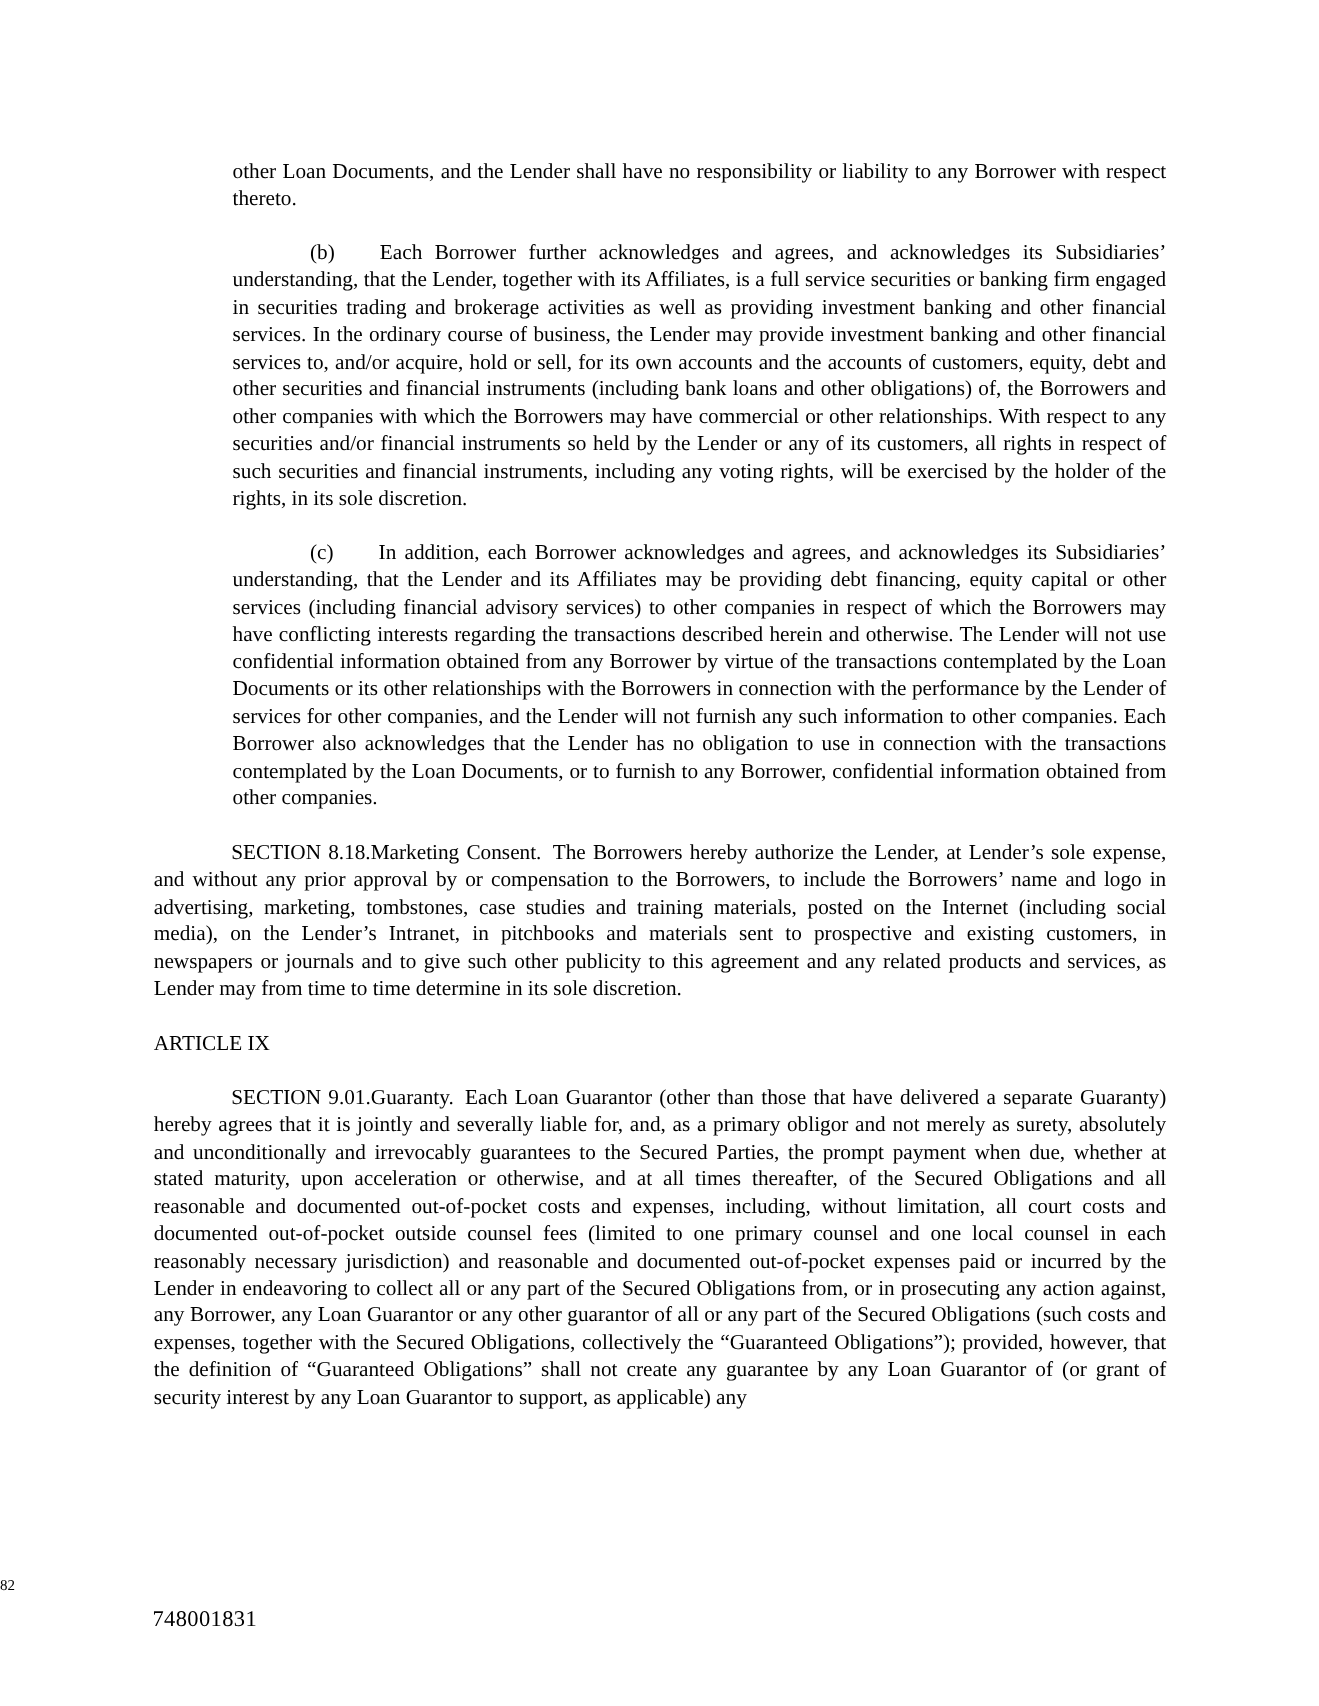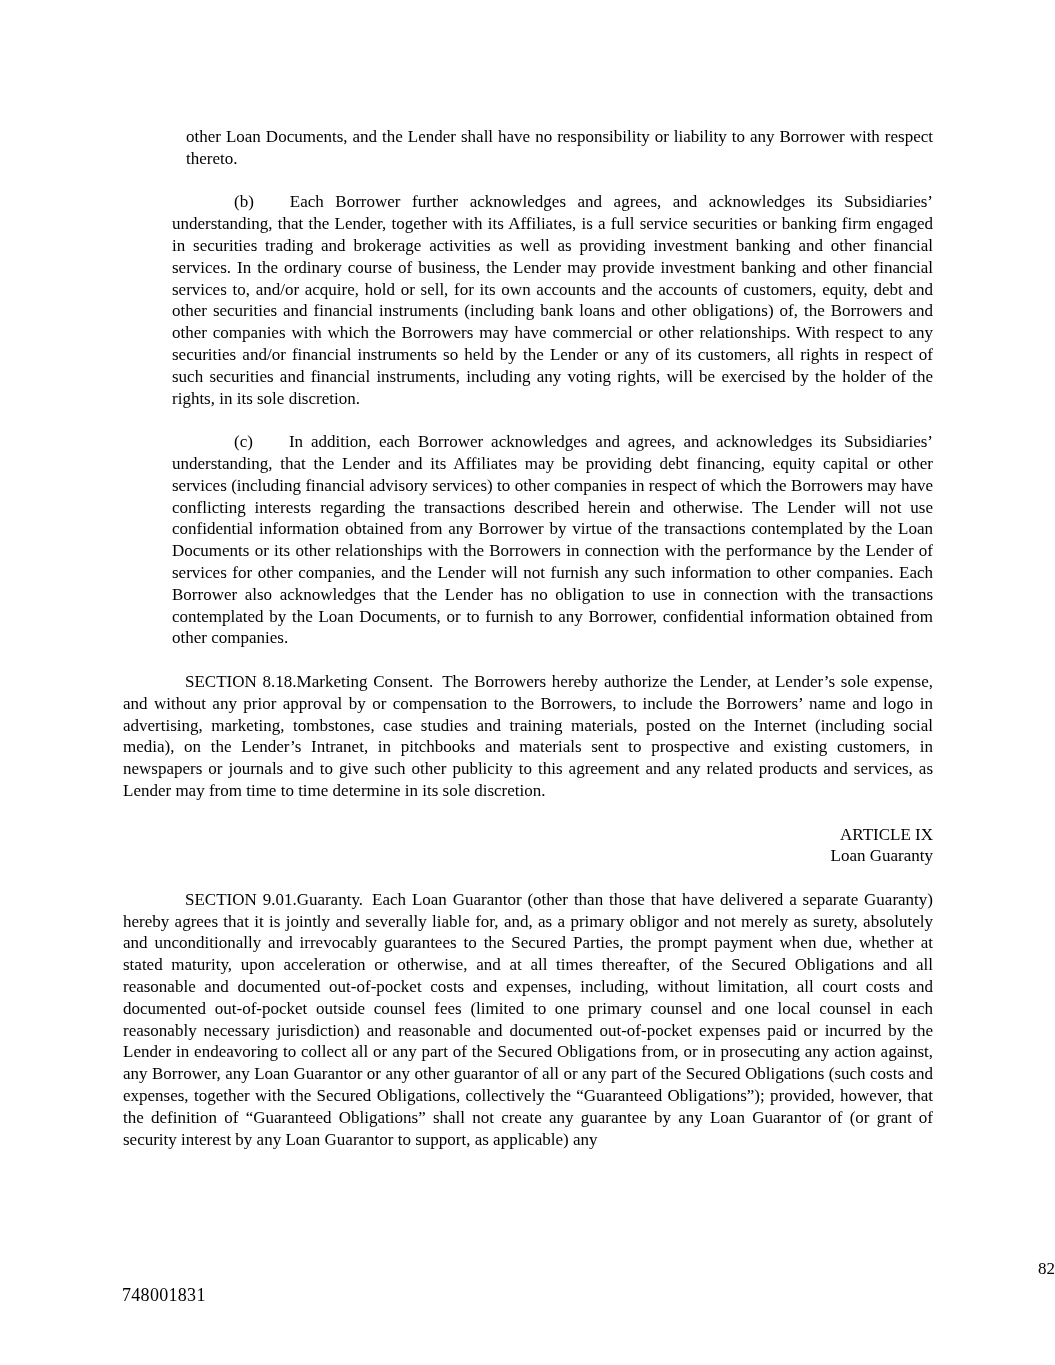--- a/index.html
+++ b/index.html
@@ -29,51 +29,51 @@
     margin: 0;
   }
   .para + .para,
   .article-heading {
     margin-top: 21.8px;
   }
   .para.indented {
     margin-left: 63px;
   }
   .para.sub {
-    margin-left: 49px;
+    margin-left: 63px;
     text-indent: 62px;
   }
   .para.section {
     text-indent: 62px;
   }
   .para.section + .para.section,
   .article-heading + .para.section {
     margin-top: 21.8px;
   }
   .u {
   }
   .tab-gap {
     display: inline-block;
     width: 36px;
   }
   .sentence-gap {
     display: inline-block;
     width: 9px;
   }
   .article-heading {
-    text-align: right;
+    text-align: left;
     text-indent: 0;
   }
   .footer-page-number {
     position: absolute;
     left: 0;
     top: 1258px;
     width: 100%;
-    text-align: right;
-    font-size: 17px;
+    text-align: left;
+    font-size: 12px;
   }
   .footer-doc-number {
     position: absolute;
     left: 122px;
     top: 1285px;
     font-size: 18px;
     letter-spacing: 0.3px;
   }
 </style>
 </head>
@@ -91,21 +91,20 @@
     <p class="para sub">
       <span>(c)</span><span class="tab-gap"></span><span>In addition, each Borrower acknowledges and agrees, and acknowledges its Subsidiaries’ understanding, that the Lender and its Affiliates may be providing debt financing, equity capital or other services (including financial advisory services) to other companies in respect of which the Borrowers may have conflicting interests regarding the transactions described herein and otherwise.  The Lender will not use confidential information obtained from any Borrower by virtue of the transactions contemplated by the Loan Documents or its other relationships with the Borrowers in connection with the performance by the Lender of services for other companies, and the Lender will not furnish any such information to other companies.  Each Borrower also acknowledges that the Lender has no obligation to use in connection with the transactions contemplated by the Loan Documents, or to furnish to any Borrower, confidential information obtained from other companies.</span>
     </p>
 
     <p class="para section">
       <span>SECTION 8.18.</span><span class="u">Marketing Consent</span><span>.</span><span class="sentence-gap"></span><span>The Borrowers hereby authorize the Lender, at Lender’s sole expense, and without any prior approval by or compensation to the Borrowers, to include the Borrowers’ name and logo in advertising, marketing, tombstones, case studies and training materials, posted on the Internet (including social media), on the Lender’s Intranet, in pitchbooks and materials sent to prospective and existing customers, in newspapers or journals and to give such other publicity to this agreement and any related products and services, as Lender may from time to time determine in its sole discretion.</span>
     </p>
 
     <div class="article-heading">
       <div>ARTICLE IX</div>
-      <div><span class="u">Loan Guaranty</span></div>
     </div>
 
     <p class="para section">
       <span>SECTION 9.01.</span><span class="u">Guaranty</span><span>.</span><span class="sentence-gap"></span><span>Each Loan Guarantor (other than those that have delivered a separate Guaranty) hereby agrees that it is jointly and severally liable for, and, as a primary obligor and not merely as surety, absolutely and unconditionally and irrevocably guarantees to the Secured Parties, the prompt payment when due, whether at stated maturity, upon acceleration or otherwise, and at all times thereafter, of the Secured Obligations and all reasonable and documented out-of-pocket costs and expenses, including, without limitation, all court costs and documented out-of-pocket outside counsel fees (limited to one primary counsel and one local counsel in each reasonably necessary jurisdiction) and reasonable and documented out-of-pocket expenses paid or incurred by the Lender in endeavoring to collect all or any part of the Secured Obligations from, or in prosecuting any action against, any Borrower, any Loan Guarantor or any other guarantor of all or any part of the Secured Obligations (such costs and expenses, together with the Secured Obligations, collectively the “</span><span class="u">Guaranteed Obligations</span><span>”); </span><span class="u">provided, however</span><span>, that the definition of “Guaranteed Obligations” shall not create any guarantee by any Loan Guarantor of (or grant of security interest by any Loan Guarantor to support, as applicable) any</span>
     </p>
 
   </div>
 
   <div class="footer-page-number">82</div>
 

